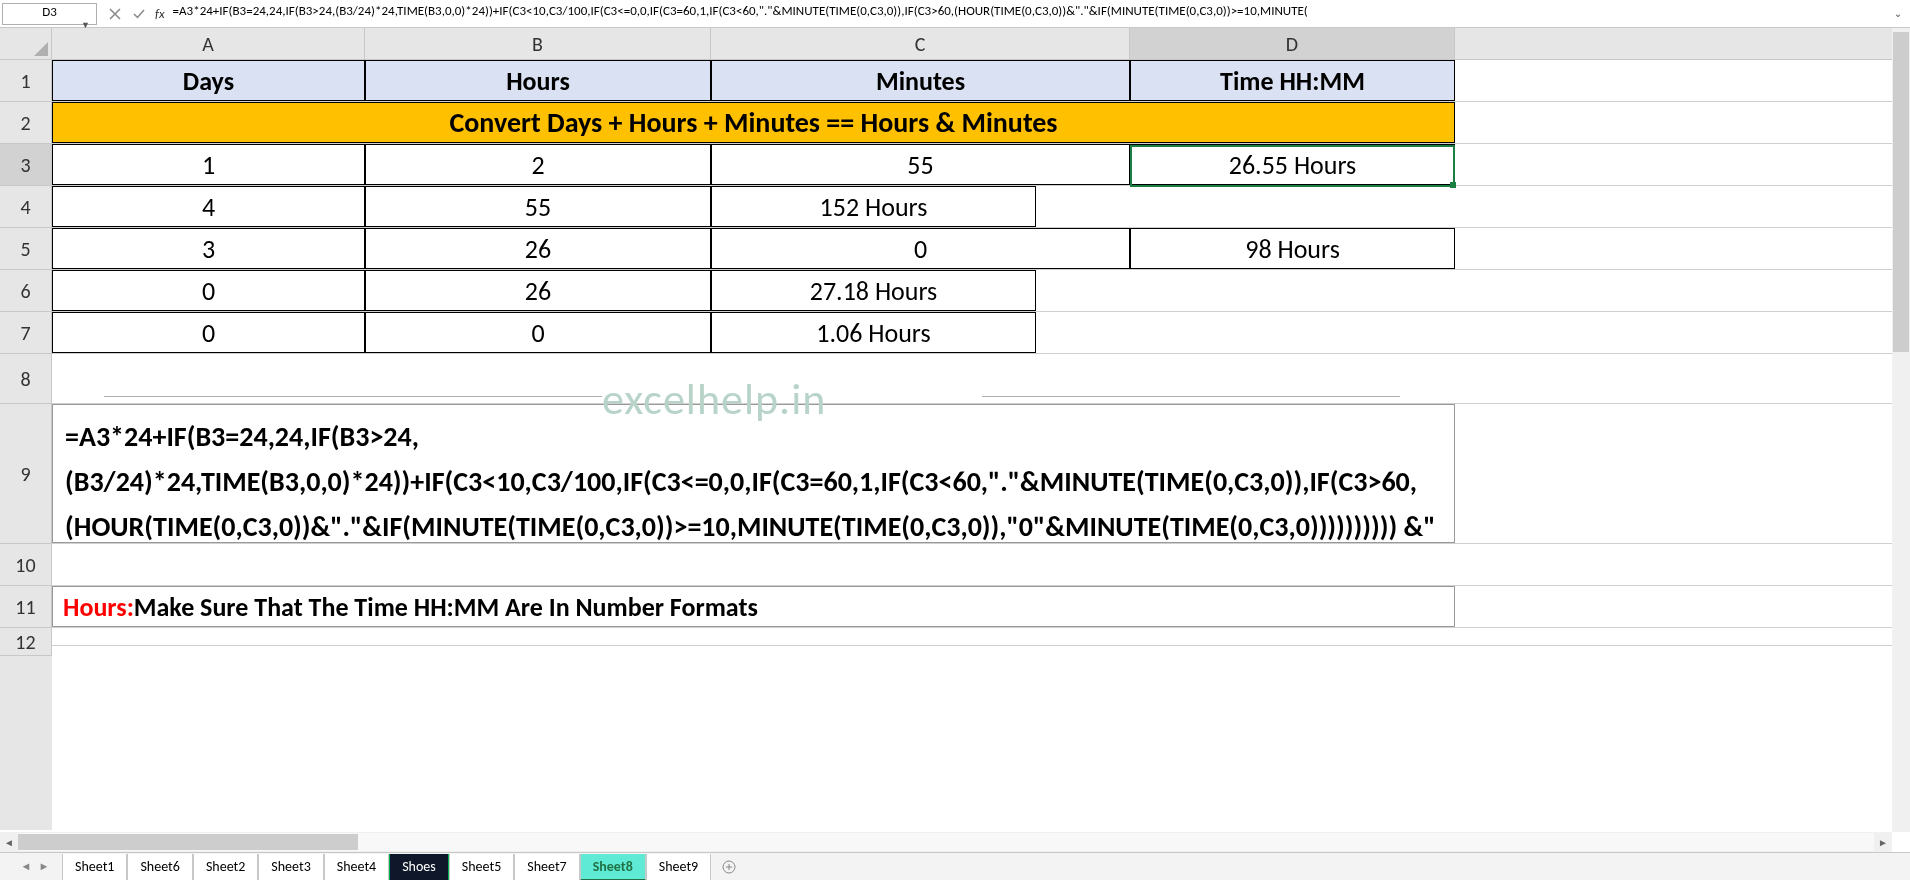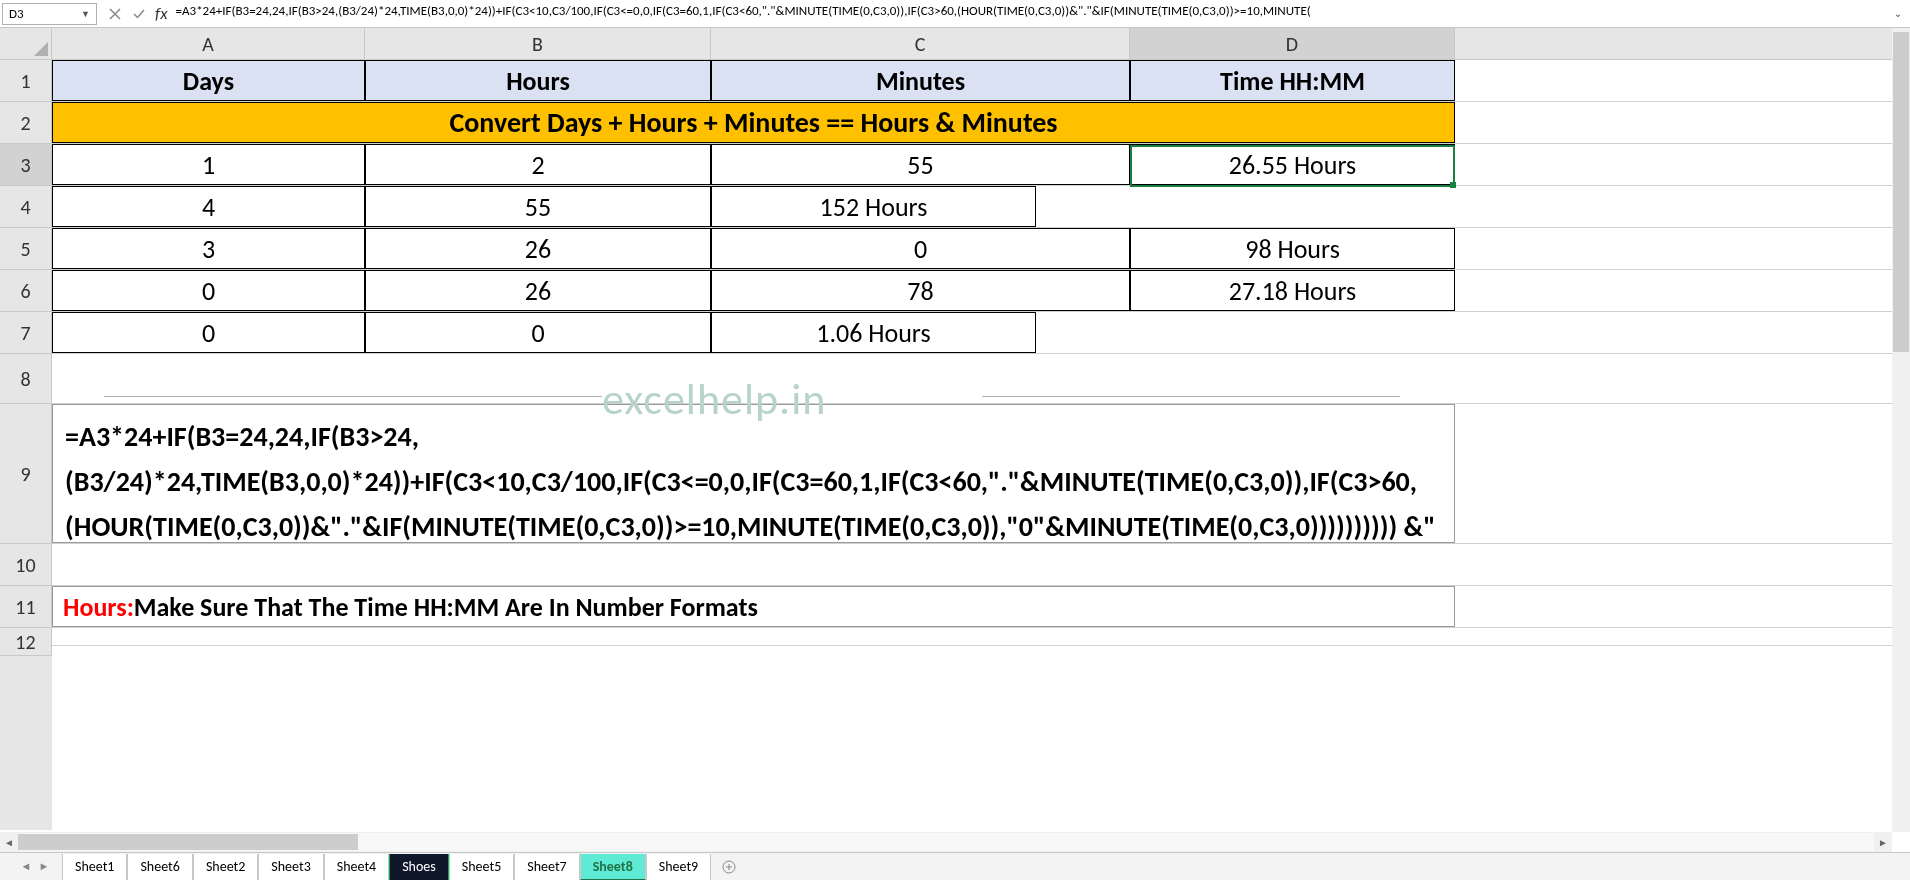--- a/index.html
+++ b/index.html
@@ -1,24 +1,24 @@
 <!DOCTYPE html>
 <html><head>
 <meta charset="utf-8">
 <style>
 * { box-sizing: border-box; margin: 0; padding: 0; font-family: Calibri, Arial, sans-serif; }
 body { background: #fff; overflow: hidden; width: 1910px; height: 880px; position: relative; }
 
 .formula-bar { display: flex; align-items: center; height: 28px; border-bottom: 1px solid #c8c8c8; background: #fff; padding: 0 2px; }
-.name-box { width: 95px; height: 22px; border: 1px solid #b0b0b0; background: #fff; display: flex; align-items: center; padding: 0 6px; font-size: 13px; }
+.name-box { width: 95px; height: 22px; border: 1px solid #b0b0b0; background: #fff; display: flex; align-items: center; padding: 0 6px; font-size: 13px; flex-direction: column; }
 .name-box-dd { margin-left: auto; font-size: 9px; color: #555; }
 .fb-sep { width: 6px; }
 .fb-btn { width: 24px; height: 22px; display: flex; align-items: center; justify-content: center; color: #666; font-size: 13px; cursor: pointer; }
 .fb-btn svg { width: 12px; height: 12px; }
-.fx-label { font-style: italic; font-size: 17px; color: #333; margin: 0 4px; }
+.fx-label { font-style: italic; font-size: 13px; color: #333; margin: 0 4px; }
 .formula-input { flex: 1; height: 22px; font-size: 13px; padding: 0 4px; white-space: nowrap; overflow: hidden; text-overflow: ellipsis; color: #000; }
 .fb-expand { width: 20px; display: flex; align-items: center; justify-content: center; font-size: 10px; color: #555; cursor: pointer; }
 
 .grid-wrap { display: flex; height: 802px; position: relative; }
 .corner { width: 52px; height: 32px; background: #e6e6e6; border-right: 1px solid #c8c8c8; border-bottom: 1px solid #c8c8c8; position: absolute; top: 0; left: 0; }
 .corner::after { content: ""; position: absolute; right: 3px; bottom: 3px; width: 0; height: 0; border-style: solid; border-width: 0 0 14px 14px; border-color: transparent transparent #b0b0b0 transparent; }
 
 .col-headers { position: absolute; top: 0; left: 52px; right: 0; height: 32px; display: flex; background: #e6e6e6; }
 .col-h { border-right: 1px solid #c8c8c8; border-bottom: 1px solid #c8c8c8; text-align: center; line-height: 32px; font-size: 20px; color: #333; cursor: pointer; }
 .col-h.active { background: #d2d2d2; }
@@ -148,21 +148,20 @@
     </div>
     <div class="row data-row">
       <div class="cell data-cell col-A">3</div>
       <div class="cell data-cell col-B">26</div>
       <div class="cell data-cell col-C">0</div>
       <div class="cell data-cell col-D">98 Hours</div>
     </div>
     <div class="row data-row">
       <div class="cell data-cell col-A">0</div>
       <div class="cell data-cell col-B">26</div>
-      <div class="cell data-cell col-C">78</div>
       <div class="cell data-cell col-D">27.18 Hours</div>
     </div>
     <div class="row data-row">
       <div class="cell data-cell col-A">0</div>
       <div class="cell data-cell col-B">0</div>
       <div class="cell data-cell col-D">1.06 Hours</div>
     </div>
     <div class="row r8"></div>
     <div class="wm-line-l"></div>
     <div class="watermark">excelhelp.in</div>

